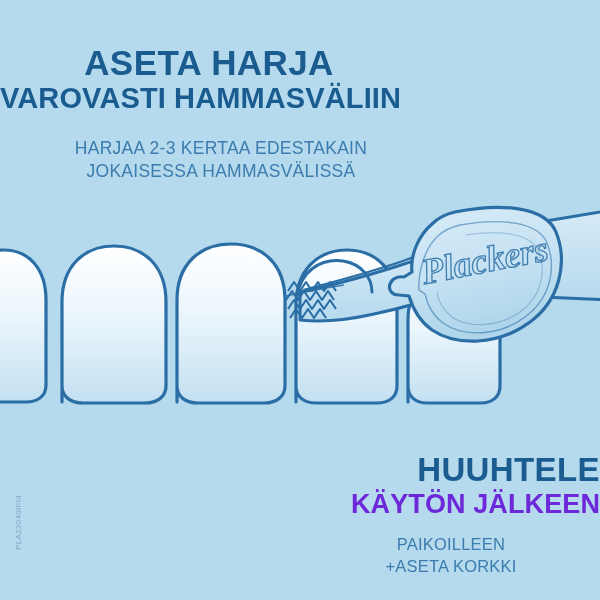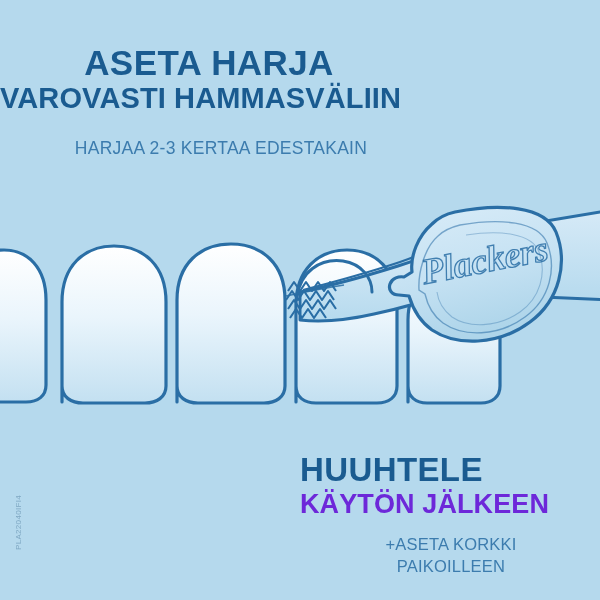--- a/index.html
+++ b/index.html
@@ -71,21 +71,21 @@
     white-space: nowrap;
     margin-left: 44px;
   }
 
   
   .bottom-block {
     position: absolute;
     left: 300px;
     top: 452px;
     width: 300px;
-    text-align: left;
+    text-align: right;
   }
   .bhead-1 {
     font-size: 33px;
     font-weight: 700;
     letter-spacing: 0.012em;
     color: #1a5b90;
     line-height: 1.08;
     white-space: nowrap;
   }
   .bhead-2 {
@@ -236,28 +236,29 @@
 
   <div class="txt-layer">
 
     <div class="top-block">
       <div class="head-1">ASETA HARJA</div>
       <div class="head-2">VAROVASTI HAMMASVÄLIIN</div>
     </div>
 
     <div class="sub-block">
       <div class="sub-line">HARJAA 2-3 KERTAA EDESTAKAIN</div>
+      <div class="sub-line">JOKAISESSA HAMMASVÄLISSÄ</div>
     </div>
 
     <div class="bottom-block">
       <div class="bhead-1">HUUHTELE</div>
       <div class="bhead-2">KÄYTÖN JÄLKEEN</div>
     </div>
 
     <div class="bsub-block">
+      <div class="bsub-line">PAIKOILLEEN</div>
       <div class="bsub-line">+ASETA KORKKI</div>
-      <div class="bsub-line">PAIKOILLEEN</div>
     </div>
 
     <div class="side-code">PLA22040IFI4</div>
   </div>
 
 </div>
 
 </body></html>

